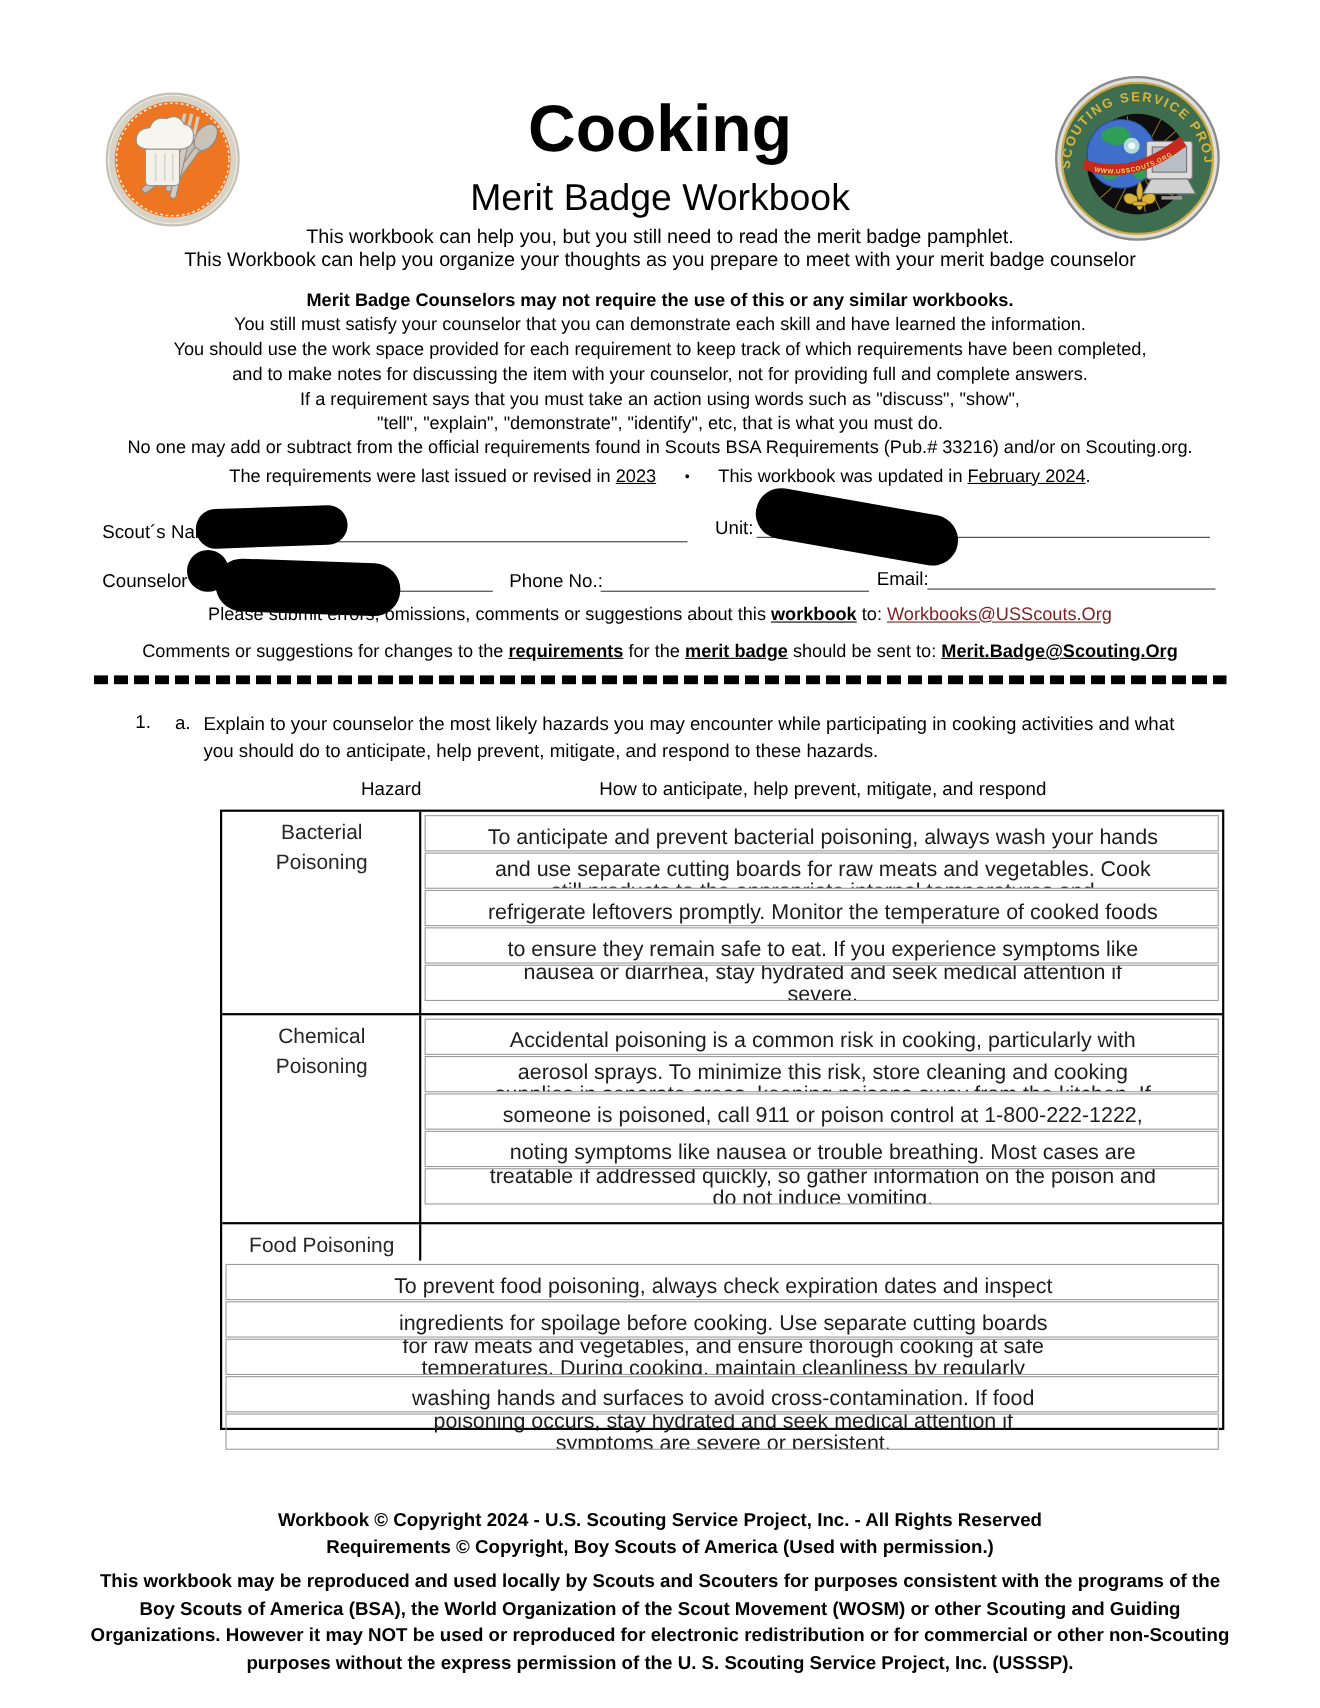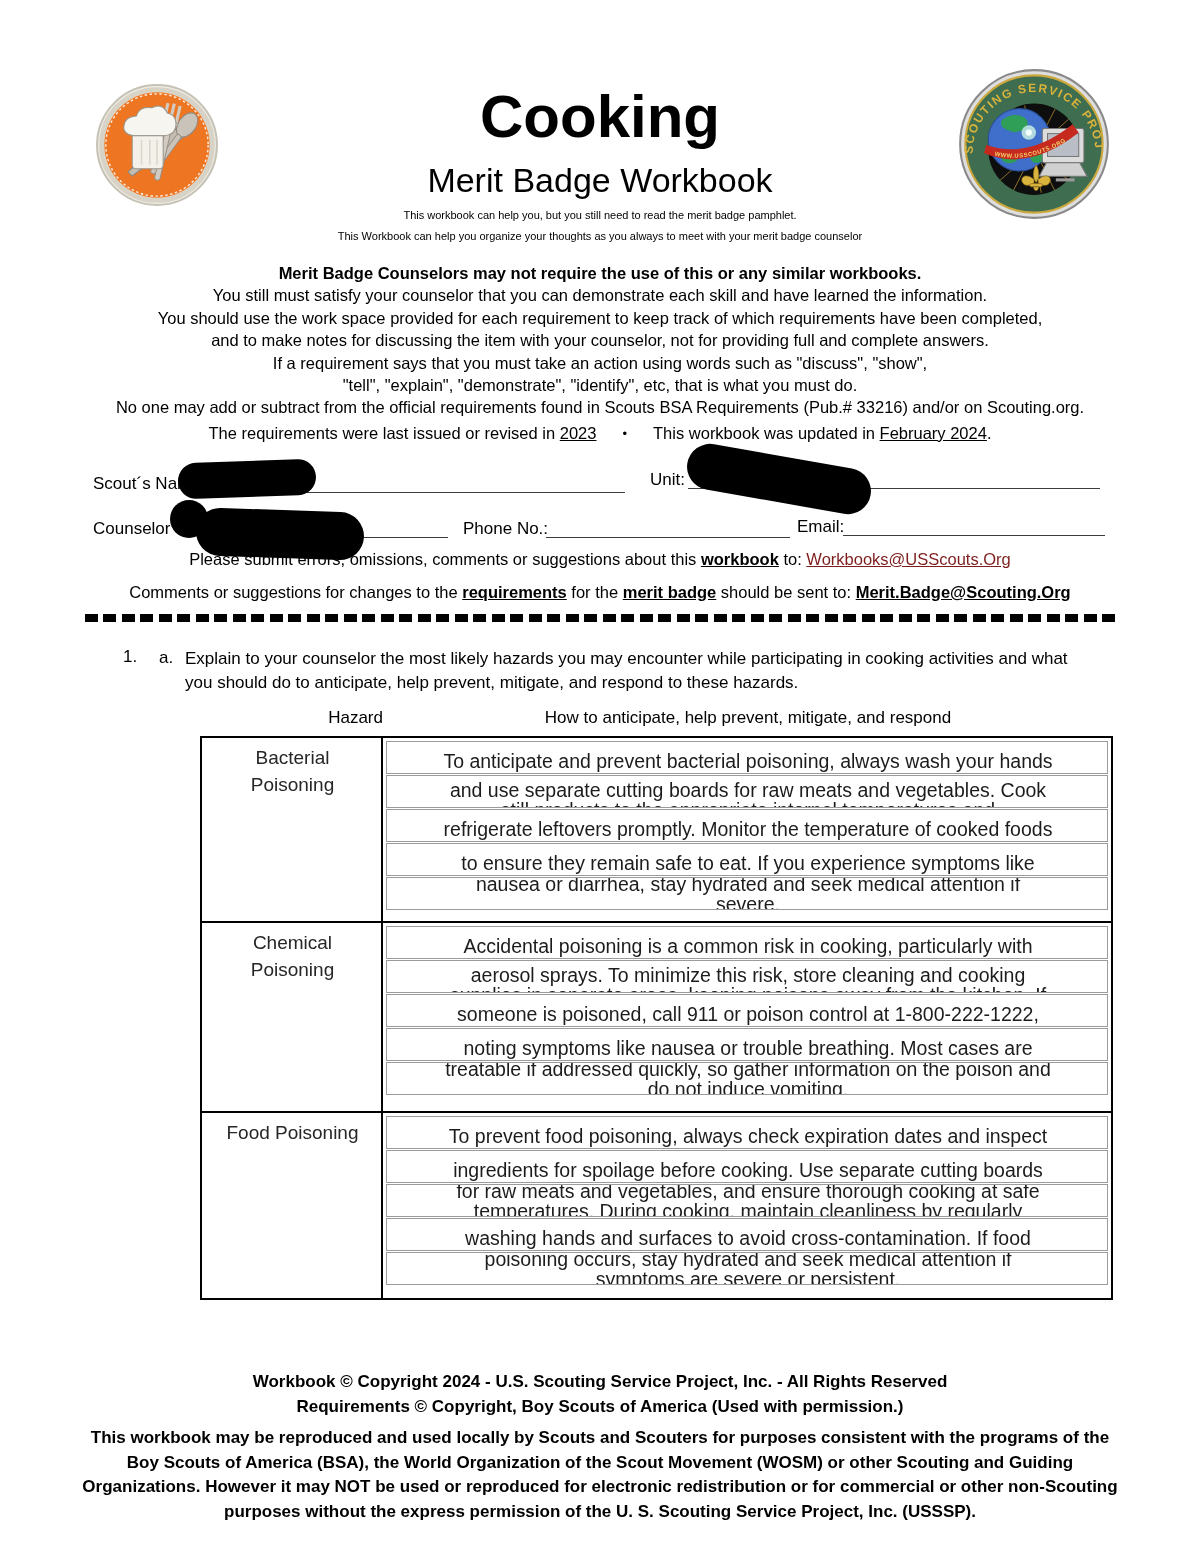--- a/index.html
+++ b/index.html
@@ -6,21 +6,21 @@
   .page{position:relative;width:1200px;height:1553px;background:#ffffff;
         font-family:"Liberation Sans","DejaVu Sans",sans-serif;color:#000;overflow:hidden;}
 
   
   .badge-left{position:absolute;left:95px;top:82px;width:124px;height:126px;}
   .logo-right{position:absolute;left:956px;top:64px;width:156px;height:160px;}
   .title{position:absolute;left:0;right:0;top:84px;text-align:center;
          font-size:60px;font-weight:900;letter-spacing:0px;line-height:66px;}
   .subtitle{position:absolute;left:0;right:0;top:160px;text-align:center;
             font-size:34px;font-weight:400;line-height:40px;}
-  .tagline{position:absolute;left:0;right:0;text-align:center;font-size:11px;line-height:21px;}
+  .tagline{position:absolute;left:0;right:0;text-align:center;font-size:18px;line-height:21px;}
   .tag1{top:205px;} .tag2{top:226px;}
 
   
   .notice{position:absolute;left:60px;top:262px;width:1080px;text-align:center;
           font-size:16.5px;line-height:22.4px;}
   .notice .bold{font-weight:700;}
   .revision{margin-top:3px;}
   .u{text-decoration:underline;}
   .bullet{display:inline-block;margin:0 26px;font-size:13px;vertical-align:1px;}
 
@@ -43,21 +43,21 @@
   .req-letter{position:absolute;left:159px;top:648px;font-size:17px;}
   .req-text{position:absolute;left:185px;top:647px;width:905px;font-size:17px;line-height:23.5px;}
 
   .col-header{position:absolute;top:708px;font-size:17px;text-align:center;}
   .ch1{left:200px;width:183px;text-align:right;} .ch2{left:383px;width:730px;}
 
   
   .hz-table{position:absolute;left:200px;top:736px;width:913px;height:564px;
             border:2px solid #000;box-sizing:border-box;}
   .hz-row{display:flex;box-sizing:border-box;border-bottom:2px solid #000;}
-  .hz-row:last-child{border-bottom:none;}
+  .hz-row:last-child{border-bottom:none;flex-direction:column;}
   .hz-cell{width:181px;min-width:181px;border-right:2px solid #000;box-sizing:border-box;
            padding:6px 6px 0 8px;font-size:19px;line-height:27px;color:#262626;white-space:pre-line;}
   .ans-cell{flex:1;padding:2px 1px;box-sizing:border-box;}
   .aline{height:33px;margin:1px 2px;border:1px solid #9b9b9b;box-sizing:border-box;
          overflow:hidden;padding:4px 4px 0 6px;}
   .aline span{display:block;font-size:19.5px;color:#1c1c1c;white-space:pre-line;line-height:30px;}
   .aline.two span{line-height:19.5px;padding-top:1px;}
   .aline.cliptop span{line-height:19.5px;margin-top:-7px;}
   .hz-row{height:185px;text-align:center;} .hz-row.mid{height:190px;}
 
@@ -147,21 +147,21 @@
 
       <text font-size="11.5" fill="#d9b33c" font-weight="bold" letter-spacing="1.6">
         <textPath href="#arcT" startOffset="50%" text-anchor="middle">US SCOUTING SERVICE PROJECT</textPath>
       </text>
     </svg>
   </div>
 
   <div class="title">Cooking</div>
   <div class="subtitle">Merit Badge Workbook</div>
   <div class="tagline tag1">This workbook can help you, but you still need to read the merit badge pamphlet.</div>
-  <div class="tagline tag2">This Workbook can help you organize your thoughts as you always to meet with your merit badge counselor</div>
+  <div class="tagline tag2">This Workbook can help you organize your thoughts as you prepare to meet with your merit badge counselor</div>
 
   <div class="notice">
     <div class="bold">Merit Badge Counselors may not require the use of this or any similar workbooks.</div>
     <div>You still must satisfy your counselor that you can demonstrate each skill and have learned the information.</div>
     <div>You should use the work space provided for each requirement to keep track of which requirements have been completed,</div>
     <div>and to make notes for discussing the item with your counselor, not for providing full and complete answers.</div>
     <div>If a requirement says that you must take an action using words such as "discuss", "show",</div>
     <div>"tell", "explain", "demonstrate", "identify", etc, that is what you must do.</div>
     <div>No one may add or subtract from the official requirements found in Scouts BSA Requirements (Pub.# 33216) and/or on Scouting.org.</div>
     <div class="revision">

